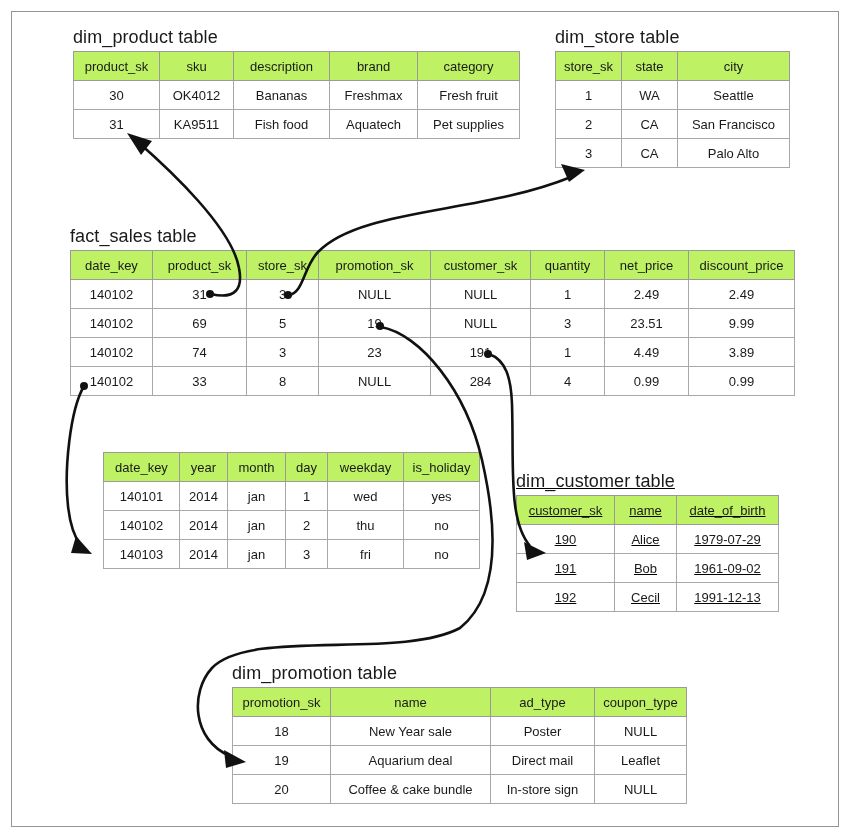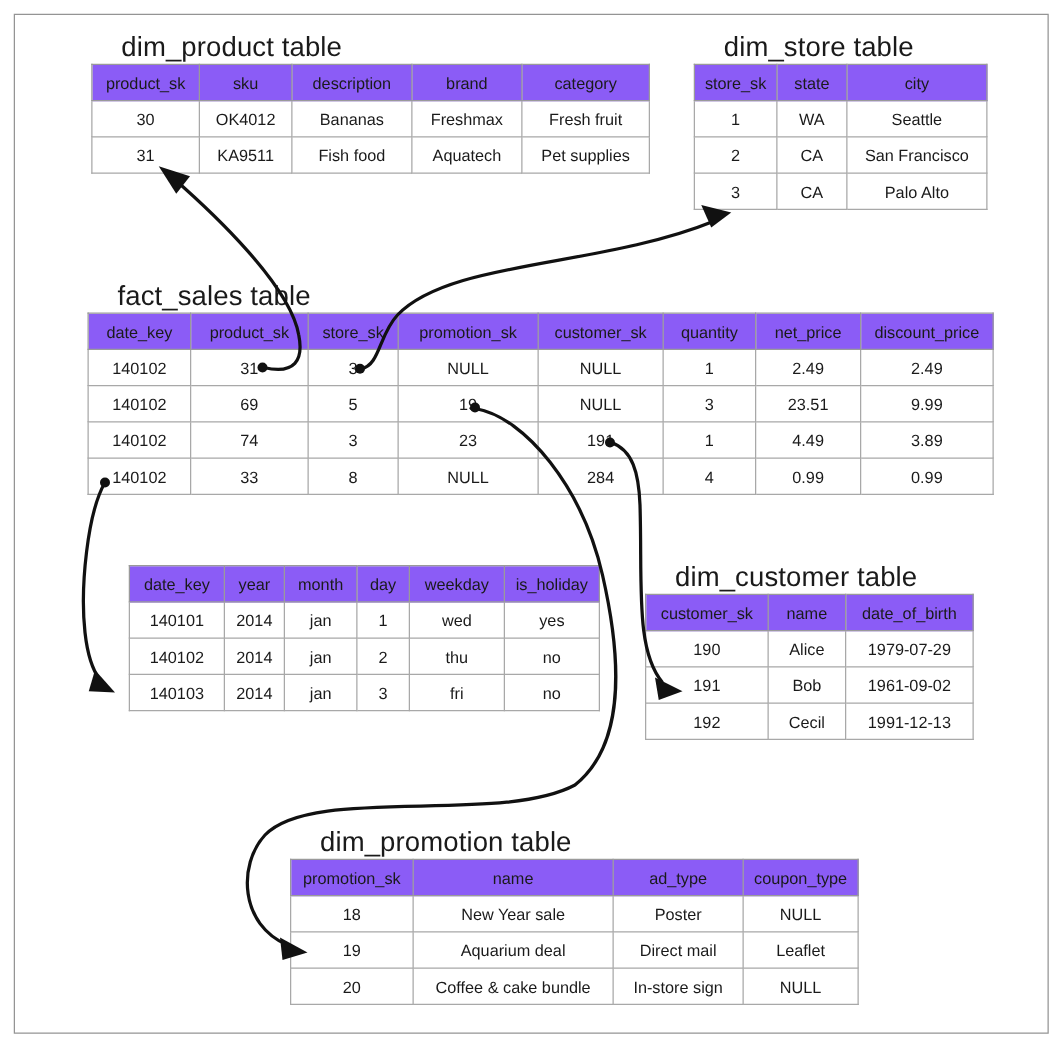--- a/index.html
+++ b/index.html
@@ -22,46 +22,45 @@
     width: 828px;
     height: 816px;
     border: 1px solid #949494;
     box-sizing: border-box;
     background: #ffffff;
   }
   .tbl-block {
     position: absolute;
   }
   .tbl-title {
-    font-size: 22px;
+    font-size: 18px;
     color: #1a1a1a;
     letter-spacing: 0.1px;
     white-space: nowrap;
     margin-bottom: 4px;
     line-height: 19px;
-    margin-left: 24px;
   }
   table.dt {
     border-collapse: collapse;
     background: #ffffff;
     table-layout: fixed;
   }
   table.dt th, table.dt td {
     border: 1px solid #a8a8a8;
     font-size: 13px;
     color: #1a1a1a;
     font-weight: normal;
     text-align: center;
     height: 28px;
     padding: 0 5px;
     white-space: nowrap;
     background-clip: padding-box;
   }
   table.dt th {
-    background: #8b5cf6;
+    background: #bef264;
     border-color: #9a9a9a;
   }
   table.dt td.num {
     text-align: center;
   }
   #arrows {
     position: absolute;
     left: 0;
     top: 0;
     width: 850px;
@@ -271,21 +270,21 @@
             <td class="num">2014</td>
             <td class="num">jan</td>
             <td class="num">3</td>
             <td class="num">fri</td>
             <td class="num">no</td>
           </tr>
         </tbody>
       </table>
   </div>
 
-  <div class="tbl-block" style="left:516px; top:452px;">
+  <div class="tbl-block" style="left:516px; top:472px;text-decoration:underline;">
     <div class="tbl-title">dim_customer table</div>
     <table class="dt" id="t-dim_customer">
         <colgroup>
           <col style="width: 98px;">
           <col style="width: 62px;">
           <col style="width: 102px;">
         </colgroup>
         <thead>
           <tr>
             <th>customer_sk</th>

